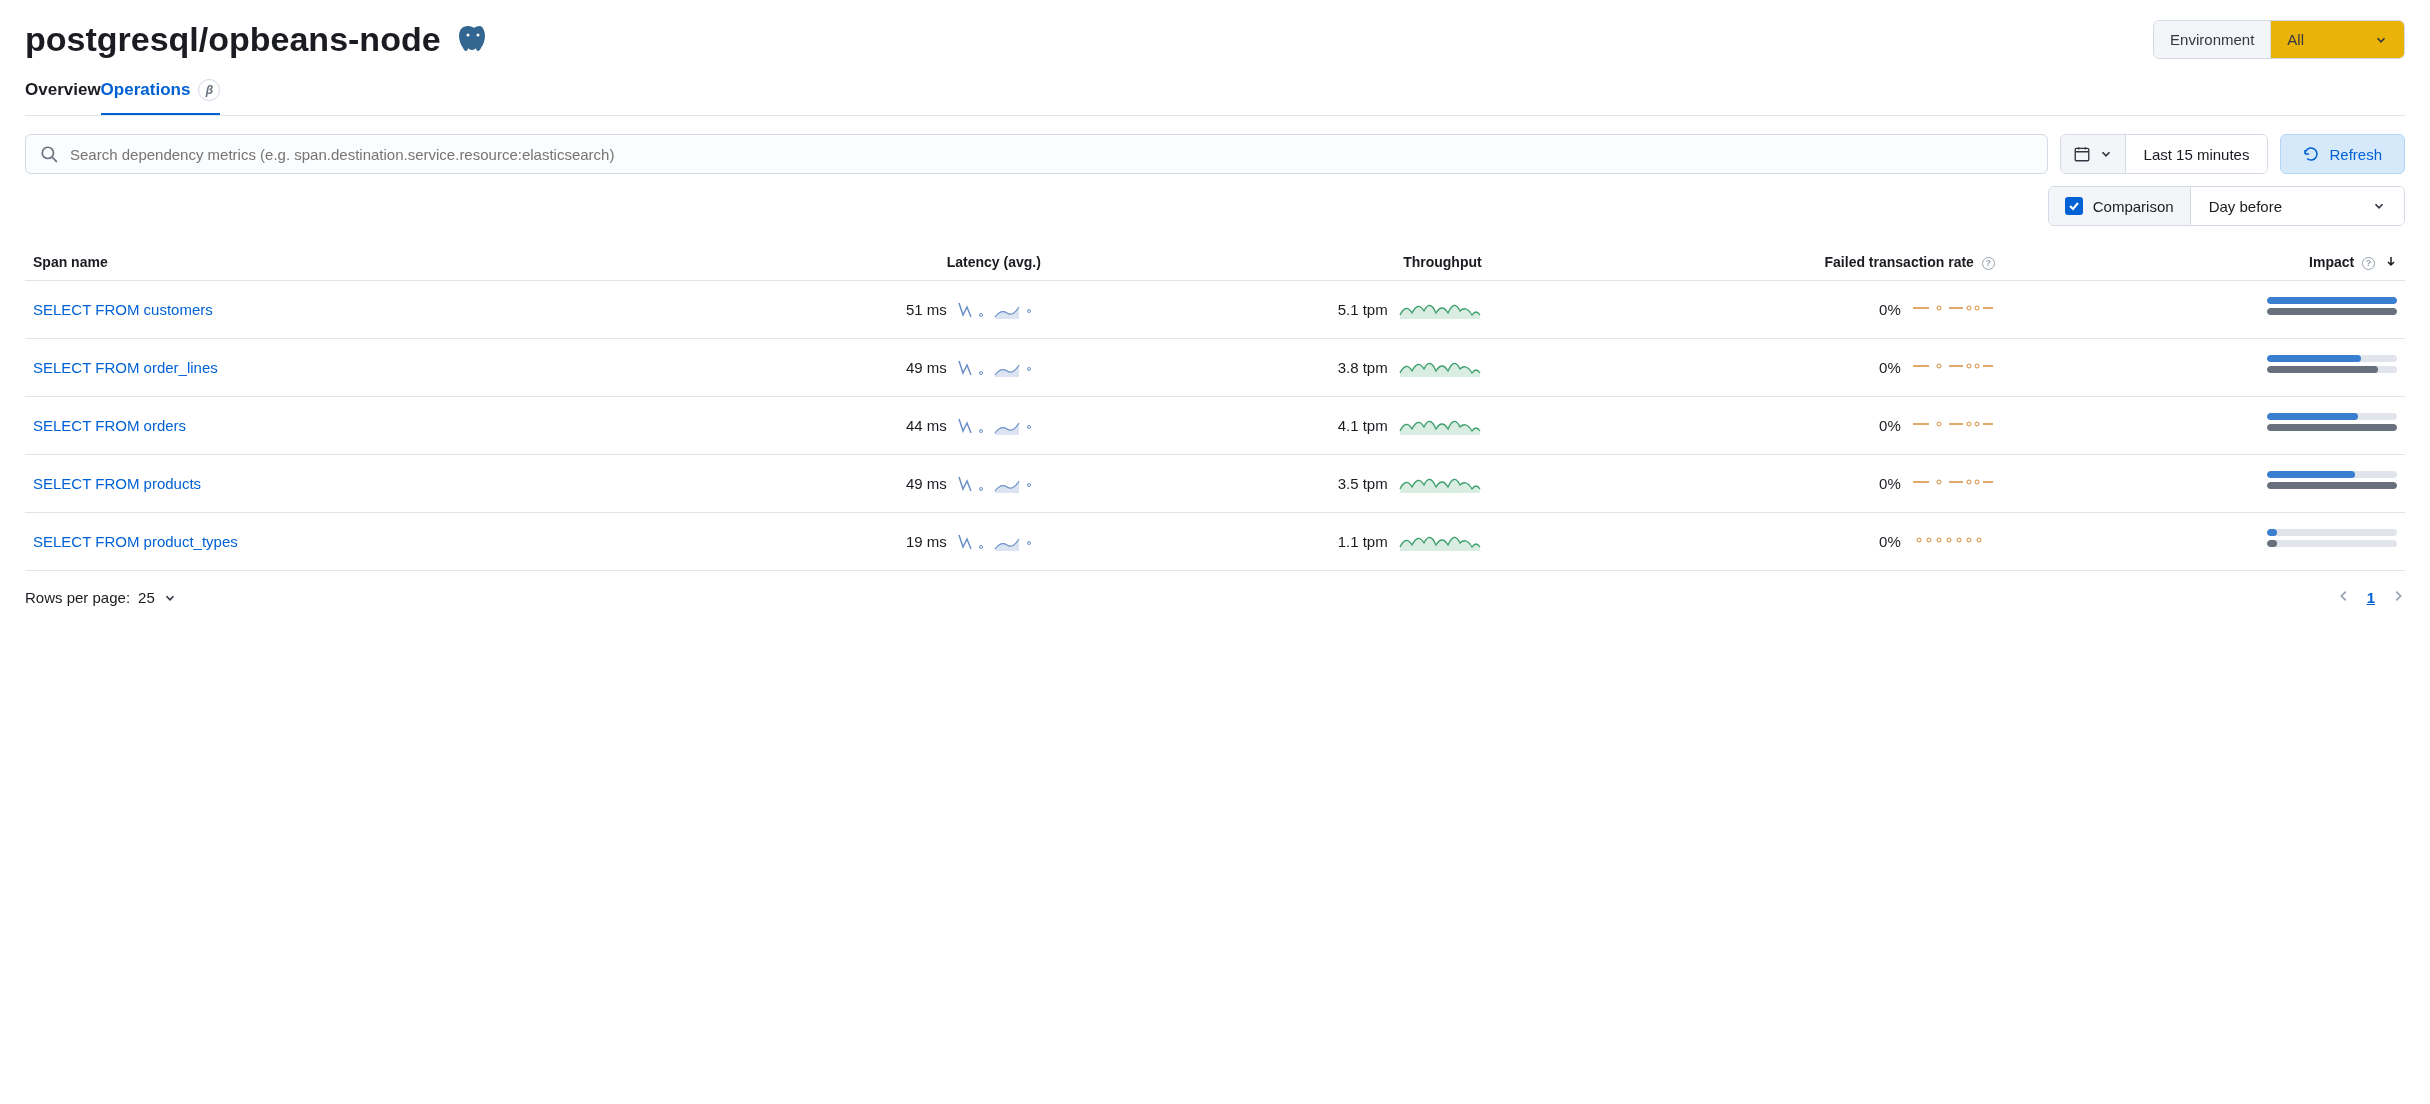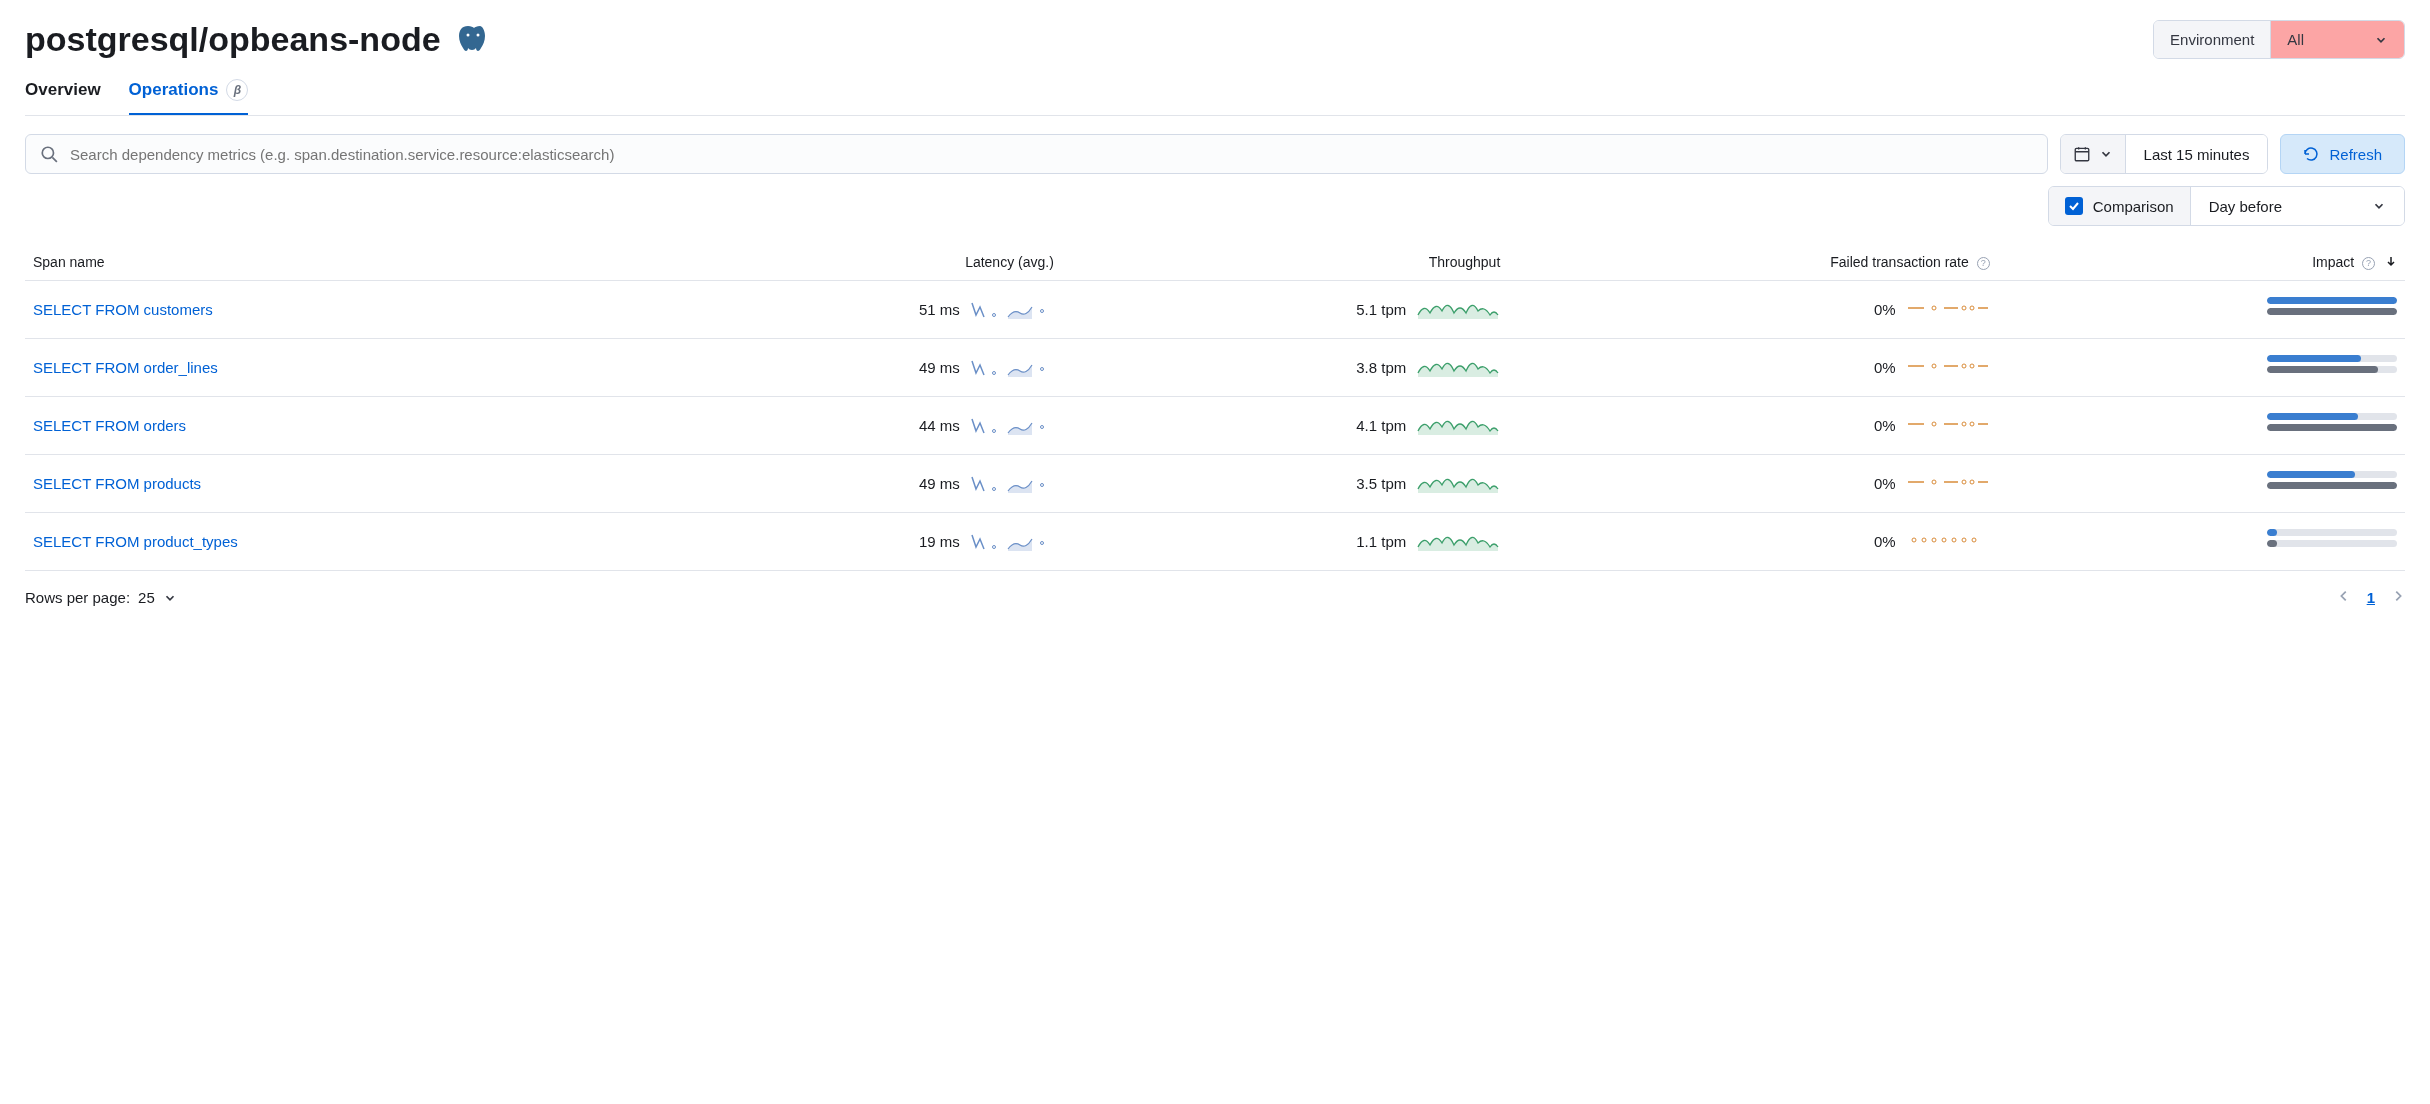--- a/index.html
+++ b/index.html
@@ -5,23 +5,23 @@
 * { box-sizing: border-box; margin: 0; padding: 0; }
 body { font-family: -apple-system, BlinkMacSystemFont, "Segoe UI", Helvetica, Arial, sans-serif; background: #fff; color: #1a1c21; padding: 20px 25px; font-size: 14px; }
 
 .header-row { display: flex; align-items: center; justify-content: space-between; margin-bottom: 20px; }
 .title-wrap { display: flex; align-items: center; gap: 16px; }
 .page-title { font-size: 34px; font-weight: 700; color: #1a1c21; }
 .pg-icon { width: 32px; height: 32px; }
 
 .env-group { display: flex; align-items: stretch; border: 1px solid #d3dae6; border-radius: 6px; overflow: hidden; }
 .env-label { background: #f4f5f8; padding: 10px 16px; font-size: 15px; color: #343741; border-right: 1px solid #d3dae6; display: flex; align-items: center; }
-.env-select { background: #fca5a5; padding: 10px 16px; font-size: 15px; color: #343741; display: flex; align-items: center; gap: 70px; cursor: pointer; }
-
-.tabs { display: flex; gap: 28px; border-bottom: 1px solid #e1e4ea; margin-bottom: 18px; }
+.env-select { background: #eab308; padding: 10px 16px; font-size: 15px; color: #343741; display: flex; align-items: center; gap: 70px; cursor: pointer; }
+
+.tabs { display: flex; border-bottom: 1px solid #e1e4ea; margin-bottom: 18px; }
 .tab { padding: 0 0 12px 0; font-size: 17px; font-weight: 600; color: #1a1c21; border-bottom: 2px solid transparent; cursor: pointer; display: flex; align-items: center; gap: 8px; }
 .tab.active { color: #0061d5; border-bottom-color: #0061d5; }
 .beta-badge { display: inline-flex; align-items: center; justify-content: center; width: 22px; height: 22px; border: 1px solid #d3dae6; border-radius: 11px; font-size: 12px; font-style: italic; color: #69707d; }
 
 .controls-row { display: flex; gap: 12px; align-items: stretch; margin-bottom: 12px; }
 .search-wrap { flex: 1; display: flex; align-items: center; border: 1px solid #d3dae6; border-radius: 6px; background: #fbfcfd; padding: 2px 14px; gap: 12px; }
 .search-wrap input { flex: 1; border: none; background: transparent; font-size: 15px; color: #69707d; outline: none; }
 .search-icon { width: 18px; height: 18px; color: #69707d; }
 
 .date-group { display: flex; border: 1px solid #d3dae6; border-radius: 6px; overflow: hidden; text-align: center; }
@@ -30,21 +30,21 @@
 
 .refresh-btn { display: flex; align-items: center; gap: 10px; background: #d6e9fa; border: 1px solid #b4d5f5; border-radius: 6px; padding: 8px 22px; color: #0061d5; font-size: 15px; font-weight: 500; cursor: pointer; }
 
 .comparison-row { display: flex; justify-content: flex-end; margin-bottom: 18px; }
 .comparison-group { display: flex; border: 1px solid #d3dae6; border-radius: 6px; overflow: hidden; }
 .comp-check { background: #f4f5f8; padding: 10px 16px; display: flex; align-items: center; gap: 10px; border-right: 1px solid #d3dae6; font-size: 15px; }
 .comp-check .cbx { width: 18px; height: 18px; background: #0061d5; border-radius: 3px; display: flex; align-items: center; justify-content: center; color: #fff; }
 .comp-select { background: #fff; padding: 10px 18px; font-size: 15px; display: flex; align-items: center; gap: 90px; cursor: pointer; }
 
 table { width: 100%; border-collapse: collapse; }
-th { text-align: left; font-size: 14px; font-weight: 400; color: #1a1c21; padding: 10px 8px; border-bottom: 1px solid #e1e4ea; }
+th { text-align: left; font-size: 14px; font-weight: 700; color: #1a1c21; padding: 10px 8px; border-bottom: 1px solid #e1e4ea; }
 th.right { text-align: right; }
 td { padding: 14px 8px; border-bottom: 1px solid #e1e4ea; font-size: 15px; vertical-align: middle; }
 td.right { text-align: right; }
 .span-link { color: #0061d5; cursor: pointer; }
 .info-icon { width: 13px; height: 13px; border: 1px solid #98a2b3; border-radius: 50%; display: inline-flex; align-items: center; justify-content: center; font-size: 9px; color: #98a2b3; margin-left: 4px; vertical-align: middle; }
 .sort-arrow { margin-left: 6px; display: inline-block; }
 
 .metric-cell { display: flex; align-items: center; justify-content: flex-end; gap: 10px; text-align: center; }
 .metric-val { white-space: nowrap; }
 .spark { width: 84px; height: 26px; }

